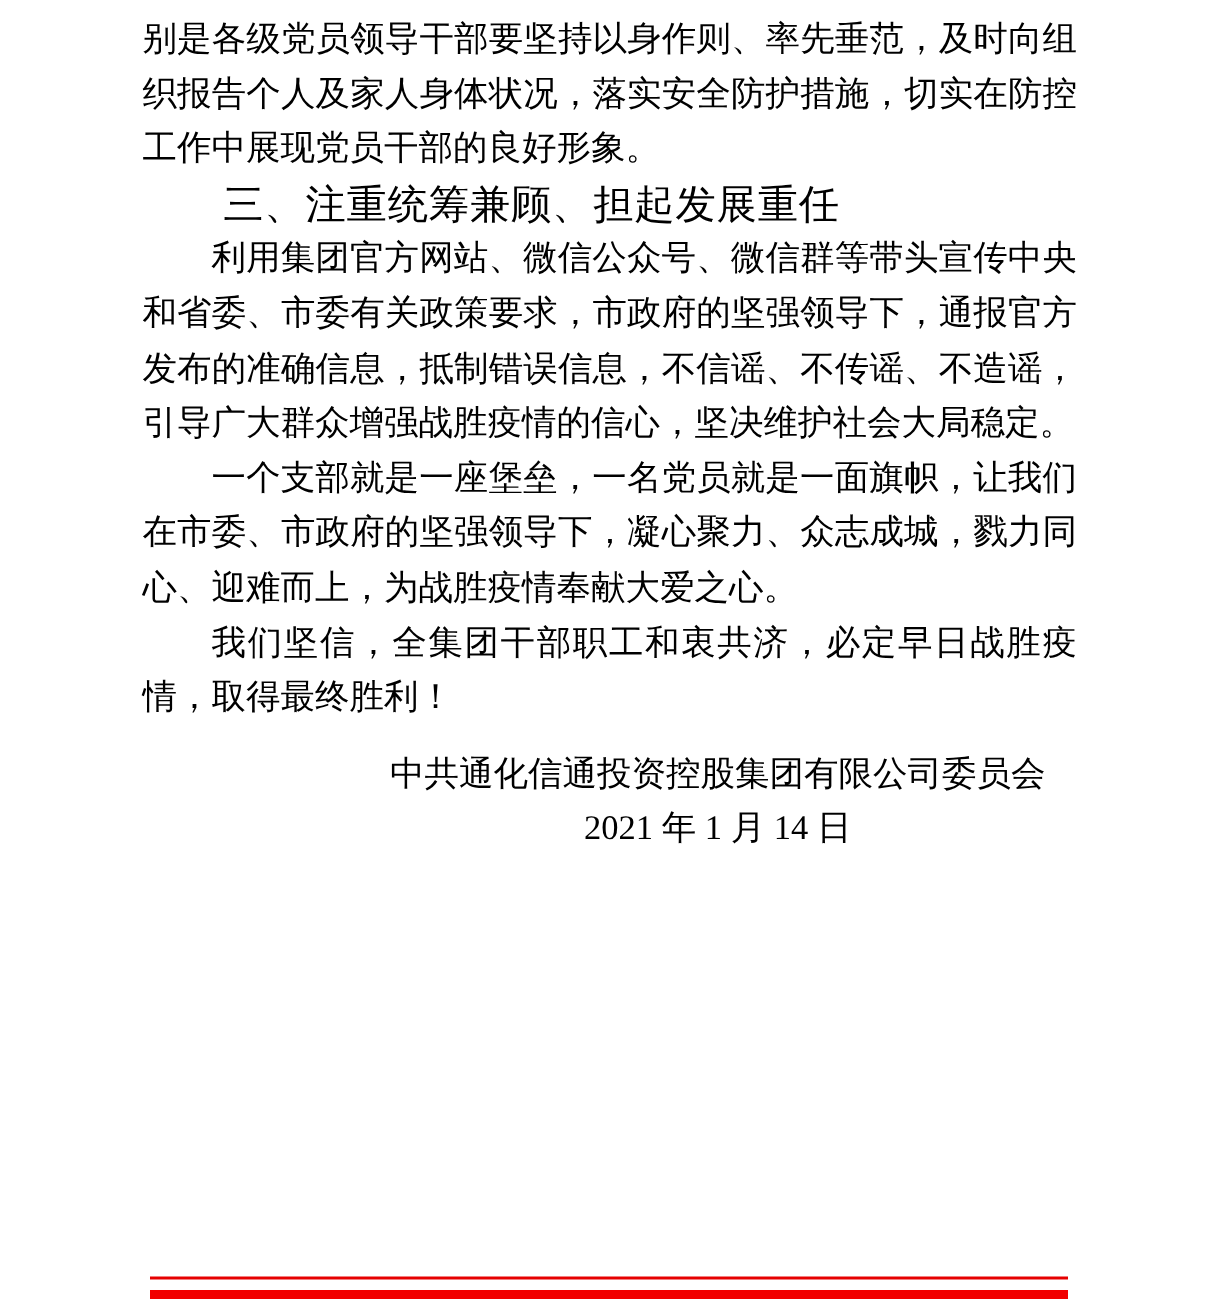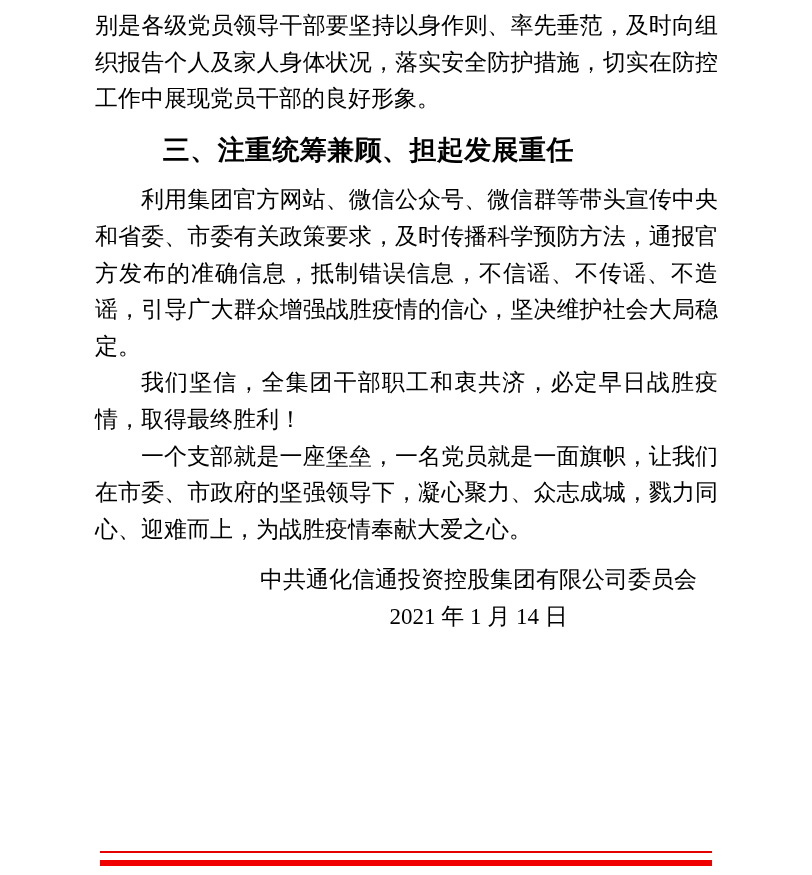--- a/index.html
+++ b/index.html
@@ -30,23 +30,23 @@
     margin: 0;
     text-align: justify;
     text-justify: inter-character;
     text-indent: 2em;
     word-break: break-all;
   }
   .para.continuation {
     text-indent: 0;
   }
   .heading {
-    margin: 14px;
+    margin: 0;
     font-family: "Liberation Sans", "DejaVu Sans", sans-serif;
-    font-weight: 700;
+    font-weight: 400;
     text-indent: 2em;
     letter-spacing: 0.5px;
   }
   .signature-area {
     margin-top: 14px;
     text-align: right;
   }
   .signature-inner {
     display: inline-block;
     text-align: center;
@@ -79,25 +79,25 @@
 <body>
 
 <div class="page">
 
   <p class="para continuation">别是各级党员领导干部要坚持以身作则、率先垂范，及时向组织报告个人及家人身体状况，落实安全防护措施，切实在防控工作中展现党员干部的良好形象。</p>
 
   <h3 class="heading">三、注重统筹兼顾、担起发展重任</h3>
 
 
 
-  <p class="para">利用集团官方网站、微信公众号、微信群等带头宣传中央和省委、市委有关政策要求，及时传播科学预防方法，通报官方发布的准确信息，抵制错误信息，不信谣、不传谣、不造谣，引导广大群众增强战胜疫情的信心，坚决维护社会大局稳定。</p>
+  <p class="para">利用集团官方网站、微信公众号、微信群等带头宣传中央和省委、市委有关政策要求，市政府的坚强领导下，通报官方发布的准确信息，抵制错误信息，不信谣、不传谣、不造谣，引导广大群众增强战胜疫情的信心，坚决维护社会大局稳定。</p>
+
+  <p class="para">一个支部就是一座堡垒，一名党员就是一面旗帜，让我们在市委、市政府的坚强领导下，凝心聚力、众志成城，戮力同心、迎难而上，为战胜疫情奉献大爱之心。</p>
 
   <p class="para">我们坚信，全集团干部职工和衷共济，必定早日战胜疫情，取得最终胜利！</p>
-
-  <p class="para">一个支部就是一座堡垒，一名党员就是一面旗帜，让我们在市委、市政府的坚强领导下，凝心聚力、众志成城，戮力同心、迎难而上，为战胜疫情奉献大爱之心。</p>
 
   <div class="signature-area">
     <div class="signature-inner">
       <span class="signature-org">中共通化信通投资控股集团有限公司委员会</span>
       <span class="signature-date">2021 年 1 月 14 日</span>
     </div>
   </div>
 
 </div>
 

